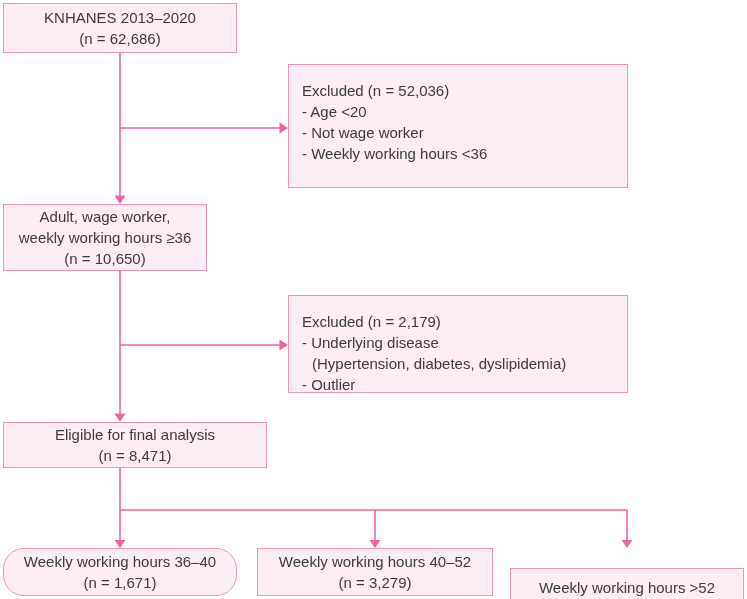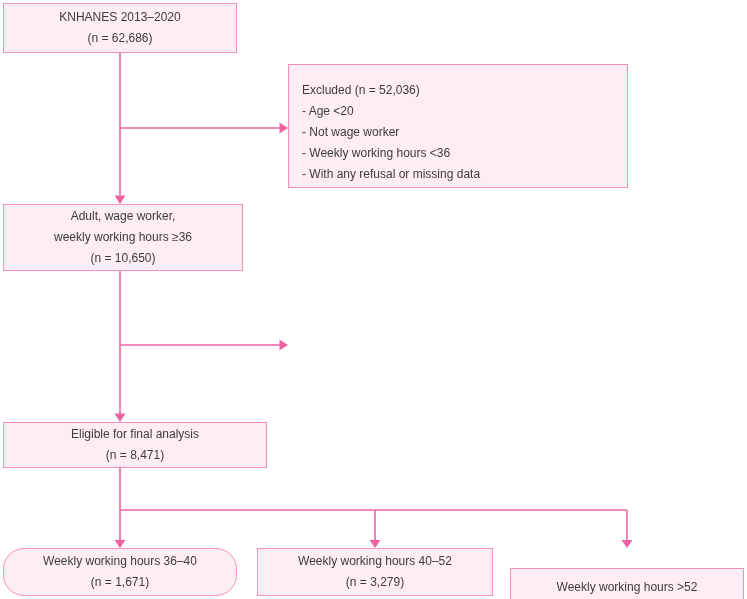--- a/index.html
+++ b/index.html
@@ -8,21 +8,21 @@
     background: #ffffff;
     font-family: "Liberation Sans", "DejaVu Sans", sans-serif;
   }
   .canvas {
     position: relative;
     width: 747px;
     height: 599px;
     background: #ffffff;
     overflow: hidden;
     color: #3c3c3c;
-    font-size: 12px;
+    font-size: 15px;
   }
   .connectors {
     position: absolute;
     left: 0; top: 0;
     width: 747px; height: 599px;
     pointer-events: none;
   }
   .node {
     position: absolute;
     background: #fdedf4;
@@ -40,21 +40,21 @@
   .node.listbox {
     padding: 15px 10px 0 13px;
     line-height: 21px;
     text-align: left;
   }
   .line-indent { padding-left: 10px; }
 
   
   #node-knhanes        { left: 3px;   top: 3px;   width: 234px; height: 50px; }
   #node-excluded-first { left: 288px; top: 64px;  width: 340px; height: 124px; }
-  #node-adult          { left: 3px;   top: 204px; width: 240px; height: 67px; }
+  #node-adult          { left: 3px;   top: 204px; width: 204px; height: 67px; }
   #node-excluded-second{ left: 288px; top: 295px; width: 340px; height: 98px; }
   #node-eligible       { left: 3px;   top: 422px; width: 264px; height: 46px; }
   #node-hours-36-40    { left: 3px;   top: 548px; width: 234px; height: 48px; border-radius: 21px; }
   #node-hours-40-52    { left: 257px; top: 548px; width: 236px; height: 48px; }
   #node-hours-gt-52    { left: 510px; top: 568px; width: 234px; height: 60px; }
 </style>
 </head>
 <body>
 
 <div class="canvas">
@@ -103,29 +103,34 @@
   <div class="node centered" id="node-knhanes">
     <div>KNHANES 2013–2020</div>
     <div>(n = 62,686)</div>
   </div>
 
   <div class="node listbox" id="node-excluded-first">
     <div>Excluded (n = 52,036)</div>
     <div>- Age &lt;20</div>
     <div>- Not wage worker</div>
     <div>- Weekly working hours &lt;36</div>
-    <div>- With any refusal or missing data</div>
   </div>
 
   <div class="node centered" id="node-adult">
     <div>Adult, wage worker,</div>
     <div>weekly working hours ≥36</div>
     <div>(n = 10,650)</div>
   </div>
 
+  <div class="node listbox" id="node-excluded-second">
+    <div>Excluded (n = 2,179)</div>
+    <div>- Underlying disease</div>
+    <div class="line-indent">(Hypertension, diabetes, dyslipidemia)</div>
+    <div>- Outlier</div>
+  </div>
 
   <div class="node centered" id="node-eligible">
     <div>Eligible for final analysis</div>
     <div>(n = 8,471)</div>
   </div>
 
   <div class="node centered" id="node-hours-36-40">
     <div>Weekly working hours 36–40</div>
     <div>(n = 1,671)</div>
   </div>

